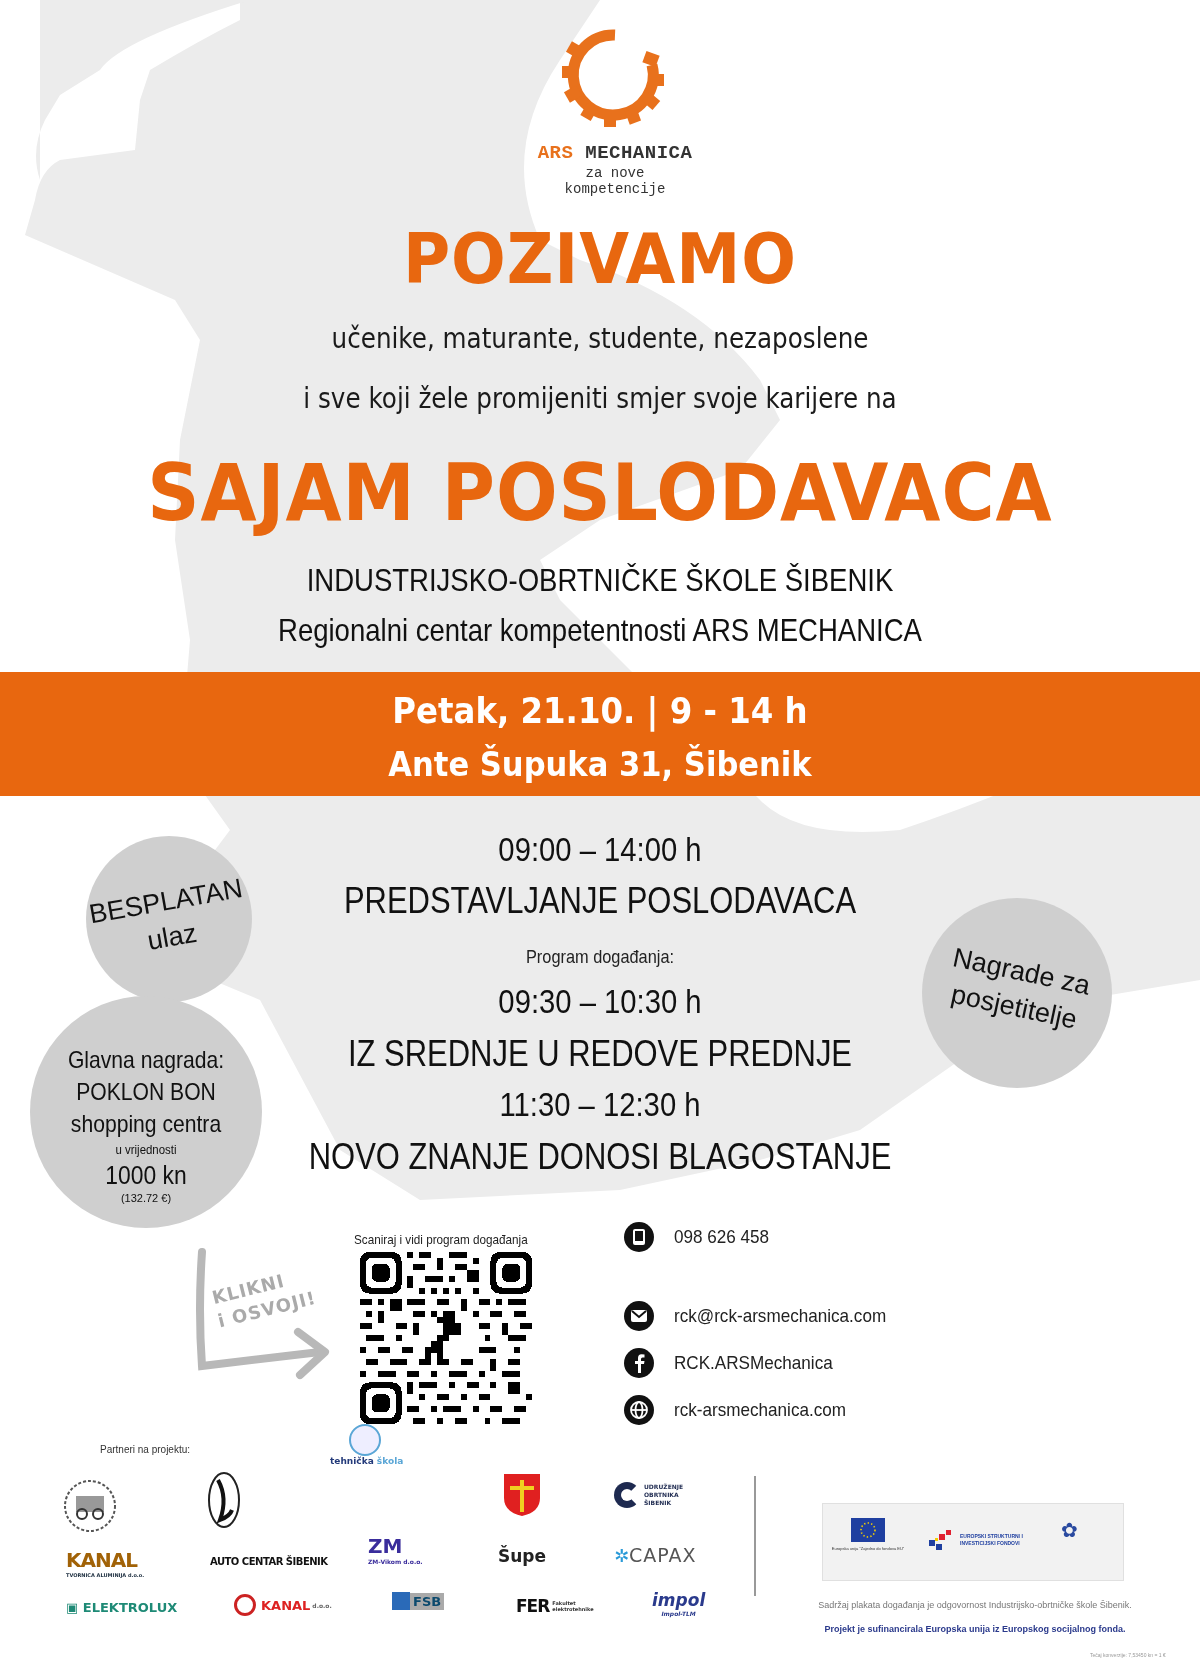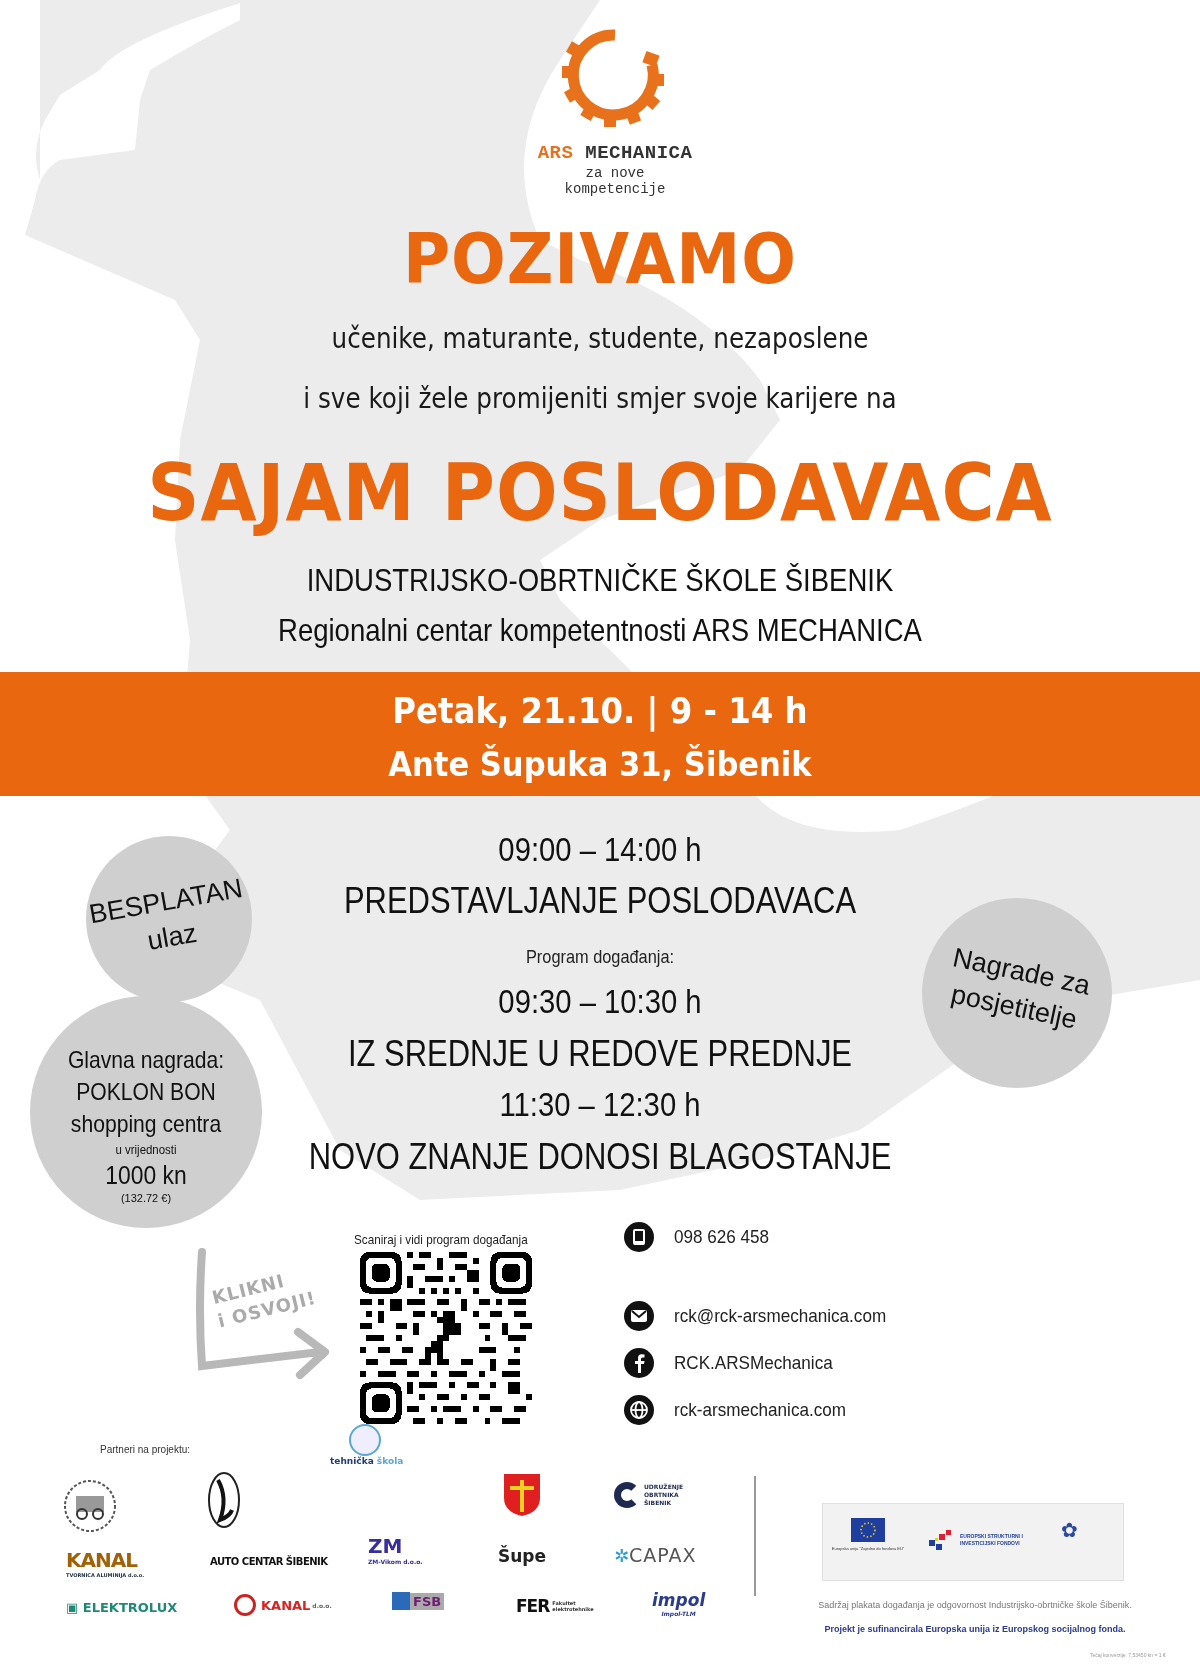--- a/index.html
+++ b/index.html
@@ -246,21 +246,21 @@
   </div>
 
   <div class="plogo" style="left:66px; top:1600px; font-size:13px; color:#1e8a76;">▣ ELEKTROLUX</div>
   <div class="plogo" style="left:234px; top:1594px; display:flex; align-items:center;">
     <span style="display:inline-block; width:22px; height:22px; border-radius:50%; border:3px solid #c22; box-sizing:border-box;"></span>
     <span style="font-size:13px; color:#d22; margin-left:5px;">KANAL</span>
       <span style="font-size:6px; color:#666; margin-left:2px;">d.o.o.</span>
   </div>
   <div class="plogo" style="left:392px; top:1592px; display:flex; align-items:center;">
     <span style="display:inline-block; width:18px; height:18px; background:#2a6ab8;"></span>
-    <span style="display:inline-block; background:#aaa; color:#701a75; font-size:13px; padding:1px 3px;">FSB</span>
+    <span style="display:inline-block; background:#aaa; color:#0c4a6e; font-size:13px; padding:1px 3px;">FSB</span>
   </div>
   <div class="plogo" style="left:516px; top:1596px; display:flex; align-items:center;justify-content:space-between;">
     <span style="font-size:17px; color:#111; font-weight:900; letter-spacing:-1px;">FER</span>
     <span style="font-size:5px; color:#333; margin-left:3px;">Fakultet<br>elektrotehnike</span>
   </div>
   <div class="plogo" style="left:652px; top:1590px; text-align:center;">
     <div style="font-size:17px; font-style:italic; color:#2a3a8c;">impol</div>
     <div style="font-size:6px; font-style:italic; color:#2a3a8c;">Impol-TLM</div>
   </div>
 </div>

